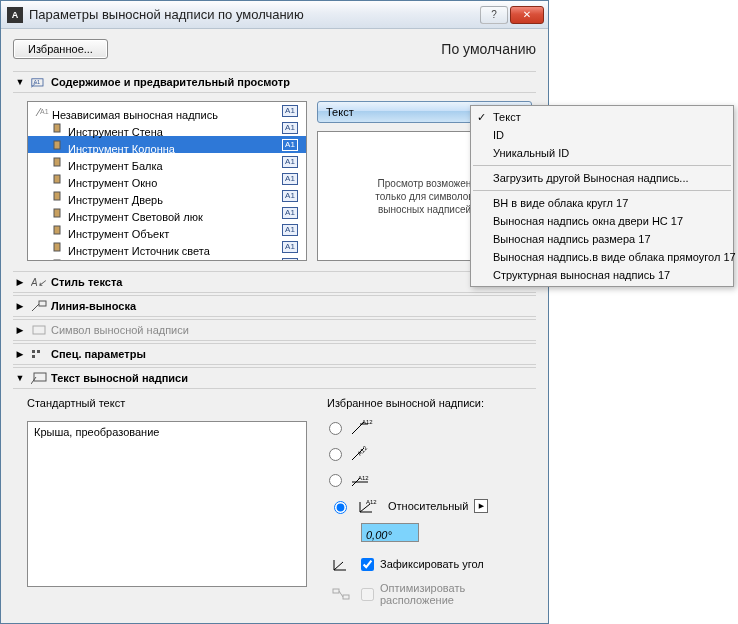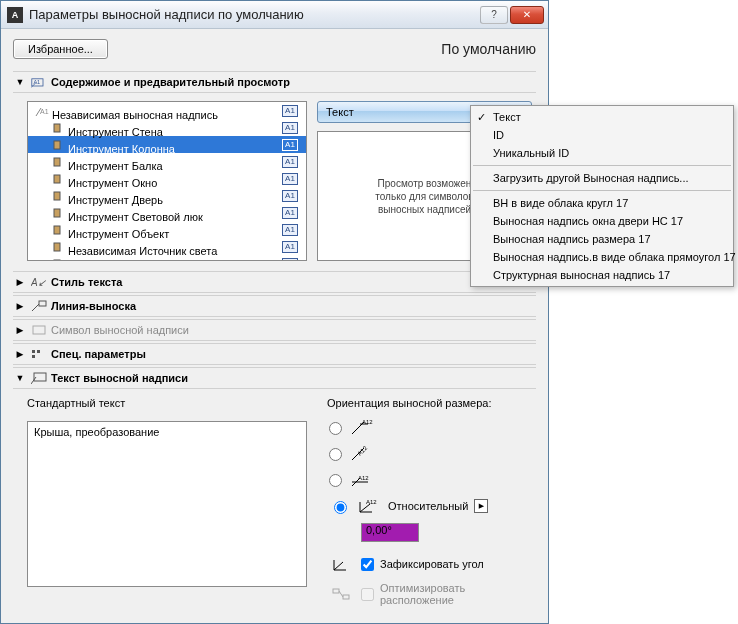--- a/index.html
+++ b/index.html
@@ -165,22 +165,22 @@
     padding:4px 6px;
     overflow:auto;
   }
   .orientcol{flex:1;}
   .orientlabel{margin-bottom:6px;}
   .radiorow{display:flex;align-items:center;height:26px;gap:6px;padding-left:2px;}
   .radiorow input{margin:0;}
   .oricon{width:26px;height:22px;display:flex;align-items:center;justify-content:center;}
   .relrow{display:flex;align-items:center;gap:6px;padding-left:2px;height:26px;}
   .relinput{
-    width:58px;height:19px;border:1px solid #8a8a8a;background:#a21caf;
-    padding:0 4px;display:flex;align-items:flex-start;
+    width:58px;height:19px;border:1px solid #8a8a8a;background:#7dd3fc;
+    padding:0 4px;display:flex;align-items:flex-end;font-style:italic;
   }
   .playbtn{
     width:14px;height:14px;border:1px solid #666;background:#fff;
     display:flex;align-items:center;justify-content:center;font-size:7px;
   }
   .checkrow{display:flex;align-items:center;gap:6px;padding-left:2px;height:26px;}
   .checkrow.disabled{color:#8a8a8a;}
   .checkrow input{margin:0;}
 
   .popup{
@@ -324,21 +324,21 @@
             <span class="tlabel">Инструмент Объект</span>
             <span class="badge">A1</span>
           </div>
           <div class="treeitem">
             <span class="indent1"></span>
             <span class="ticon">
               <svg width="14" height="12">
                 <rect x="3" y="2" width="6" height="8" fill="#c8a060" stroke="#555"></rect>
               </svg>
             </span>
-            <span class="tlabel">Независимая Источник света</span>
+            <span class="tlabel">Инструмент Источник света</span>
             <span class="badge">A1</span>
           </div>
           <div class="treeitem">
             <span class="indent1"></span>
             <span class="ticon">
               <svg width="14" height="12">
                 <rect x="3" y="2" width="6" height="8" fill="#c8a060" stroke="#555"></rect>
               </svg>
             </span>
             <span class="tlabel">Инструмент Перекрытие</span>
@@ -416,21 +416,21 @@
     </div>
 
     <div class="bottomrow">
       <div class="stdcol">
         <div class="stdlabel">Стандартный текст</div>
         <div class="stdtextbox">
           <span>Крыша, преобразование</span>
         </div>
       </div>
       <div class="orientcol">
-        <div class="orientlabel">Ориентация выносной размера:</div>
+        <div class="orientlabel">Избранное выносной надписи:</div>
 
         <div class="radiorow">
           <input type="radio" name="or" style="">
           <span class="oricon">
             <svg width="26" height="20" viewBox="0 0 26 20">
                 <path d="M4 16 L16 4" stroke="#000"></path>
                 <path d="M12 6 L20 6" stroke="#000"></path>
                 <text x="14" y="6" font-size="6">A12</text>
               </svg>
           </span>

